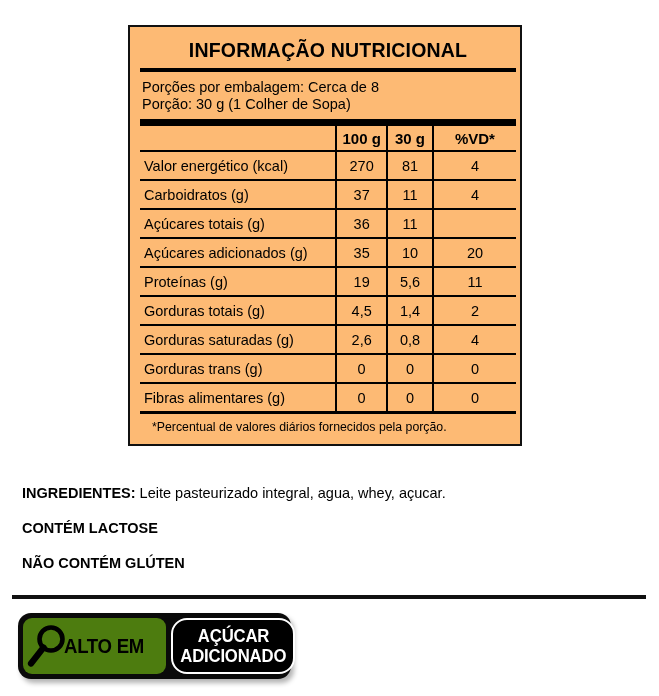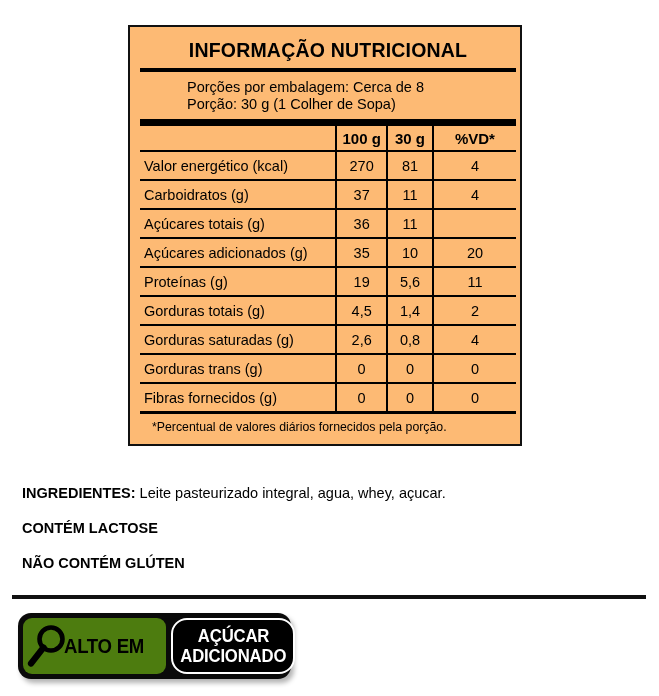--- a/index.html
+++ b/index.html
@@ -39,21 +39,20 @@
   .rule-thick {
     height: 4px;
     background: #000;
     margin: 0 0 6px 0;
   }
 
   .serving {
     font-size: 14.5px;
     line-height: 17px;
     padding: 1px 0 6px 2px;
-    margin-left: 45px;
   }
 
   .bar-black {
     height: 7px;
     background: #000;
     margin: 0;
   }
 
   
   table.nutri {
@@ -281,21 +280,21 @@
         <td class="num">0,8</td>
         <td class="num">4</td>
       </tr>
       <tr>
         <td class="name ind1">Gorduras trans (g)</td>
         <td class="num">0</td>
         <td class="num">0</td>
         <td class="num">0</td>
       </tr>
       <tr>
-        <td class="name">Fibras fornecidos (g)</td>
+        <td class="name">Fibras alimentares (g)</td>
         <td class="num">0</td>
         <td class="num">0</td>
         <td class="num">0</td>
       </tr>
     </tbody>
   </table>
 
   <div class="footnote">*Percentual de valores diários fornecidos pela porção.</div>
 </div>
 

